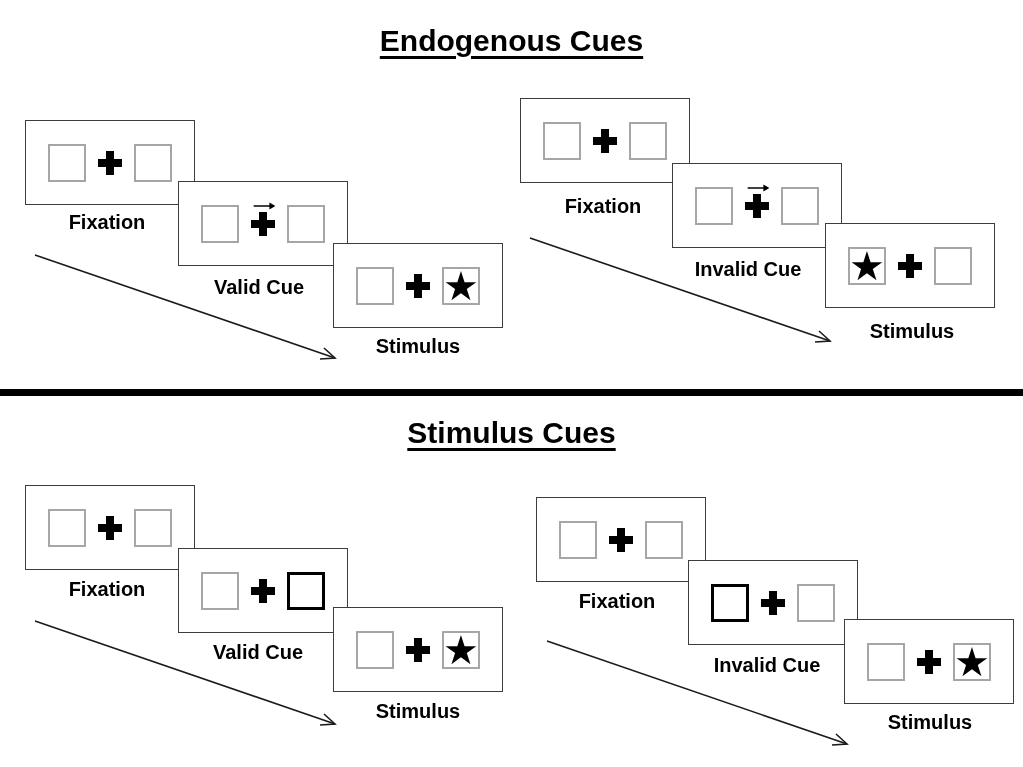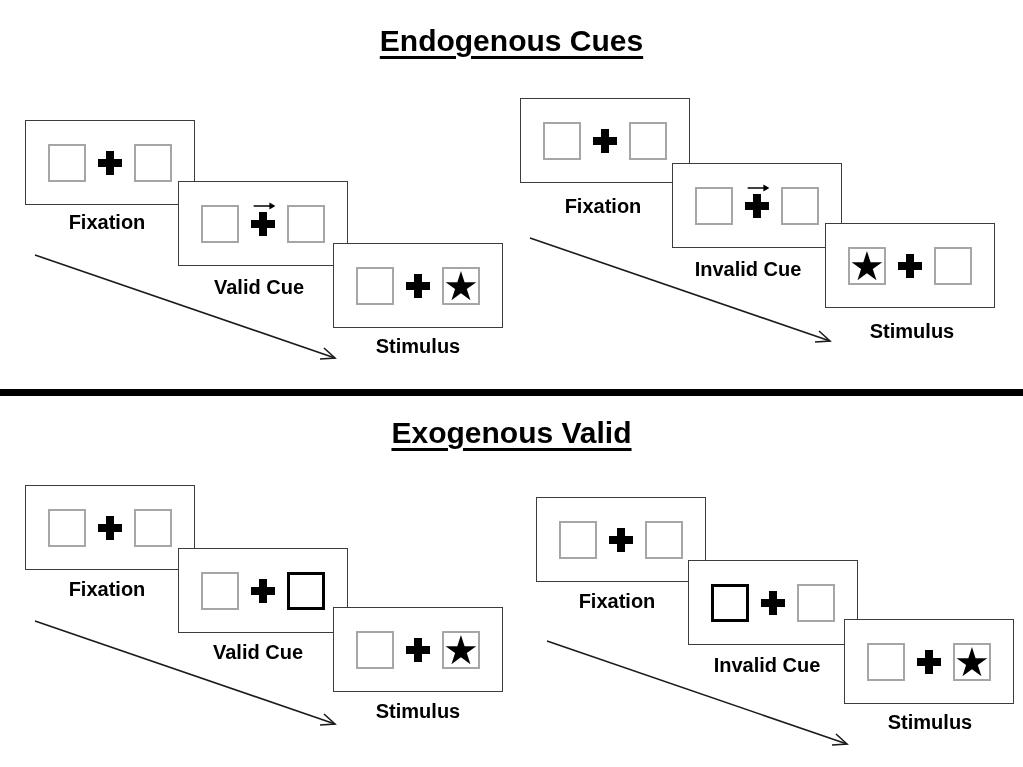--- a/index.html
+++ b/index.html
@@ -39,21 +39,21 @@
   }
   .tl-arrow{position:absolute;overflow:visible;z-index:0;}
 </style>
 </head>
 <body>
 
 <div class="stage">
 
   <div class="title" style="top:24px;">Endogenous Cues</div>
   <div class="divider"></div>
-  <div class="title" style="top:416px;">Exogenous Valid</div>
+  <div class="title" style="top:416px;">Stimulus Cues</div>
 
   <div>
     <svg class="tl-arrow" style="left:27px;top:247px;" width="320" height="120">
       <line x1="8" y1="8" x2="308" y2="111" stroke="#1a1a1a" stroke-width="1.6"></line>
       <polyline points="297,101 308,111 293,112" fill="none" stroke="#1a1a1a" stroke-width="1.6"></polyline>
     </svg>
     <div class="panel z1" style="left:25px;top:120px;">
       <div class="box"></div>
       <div class="plusw"></div>
       <div class="box"></div>

